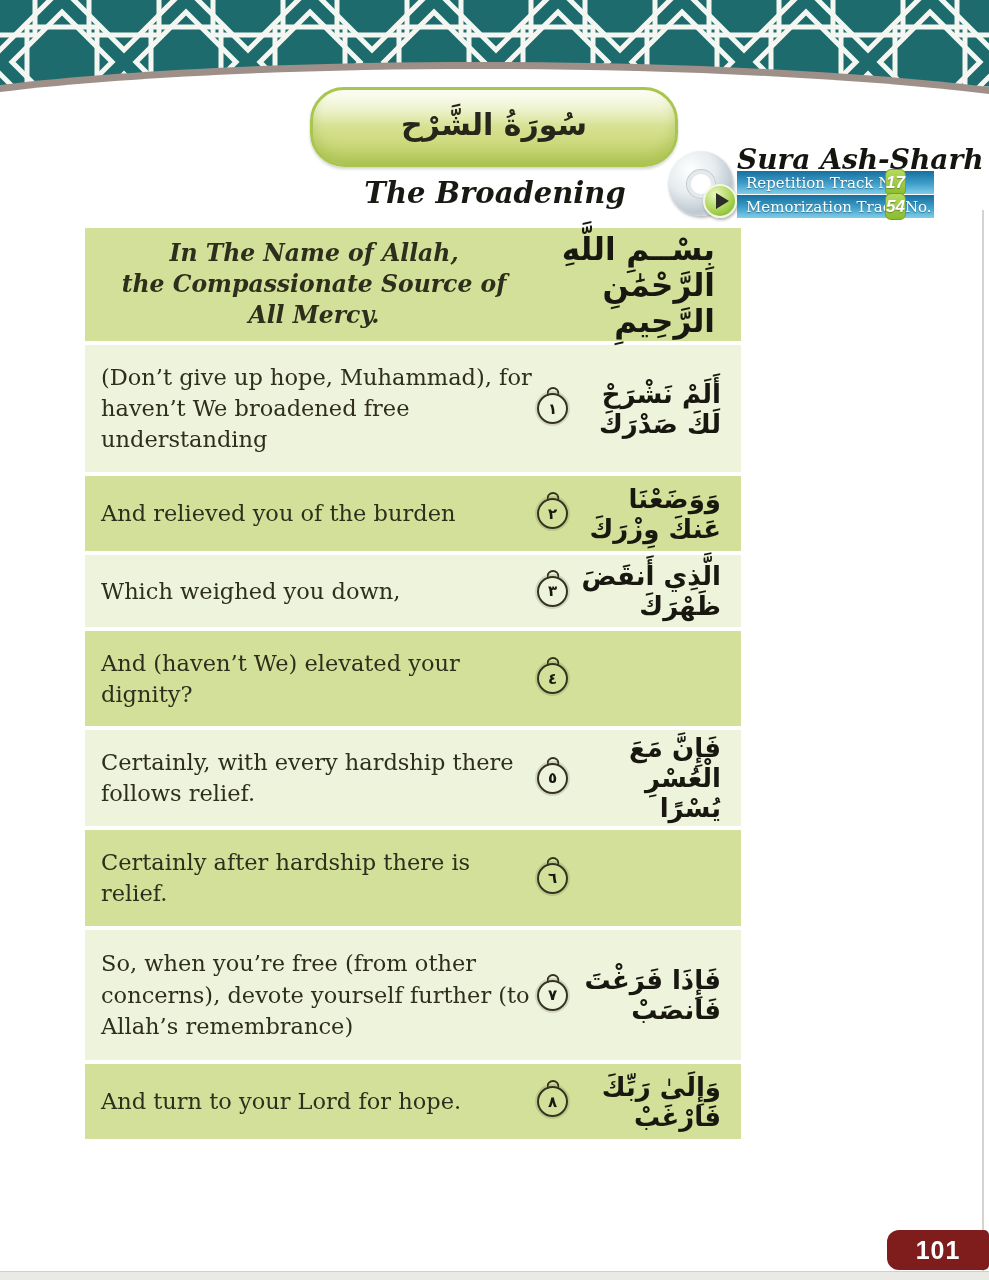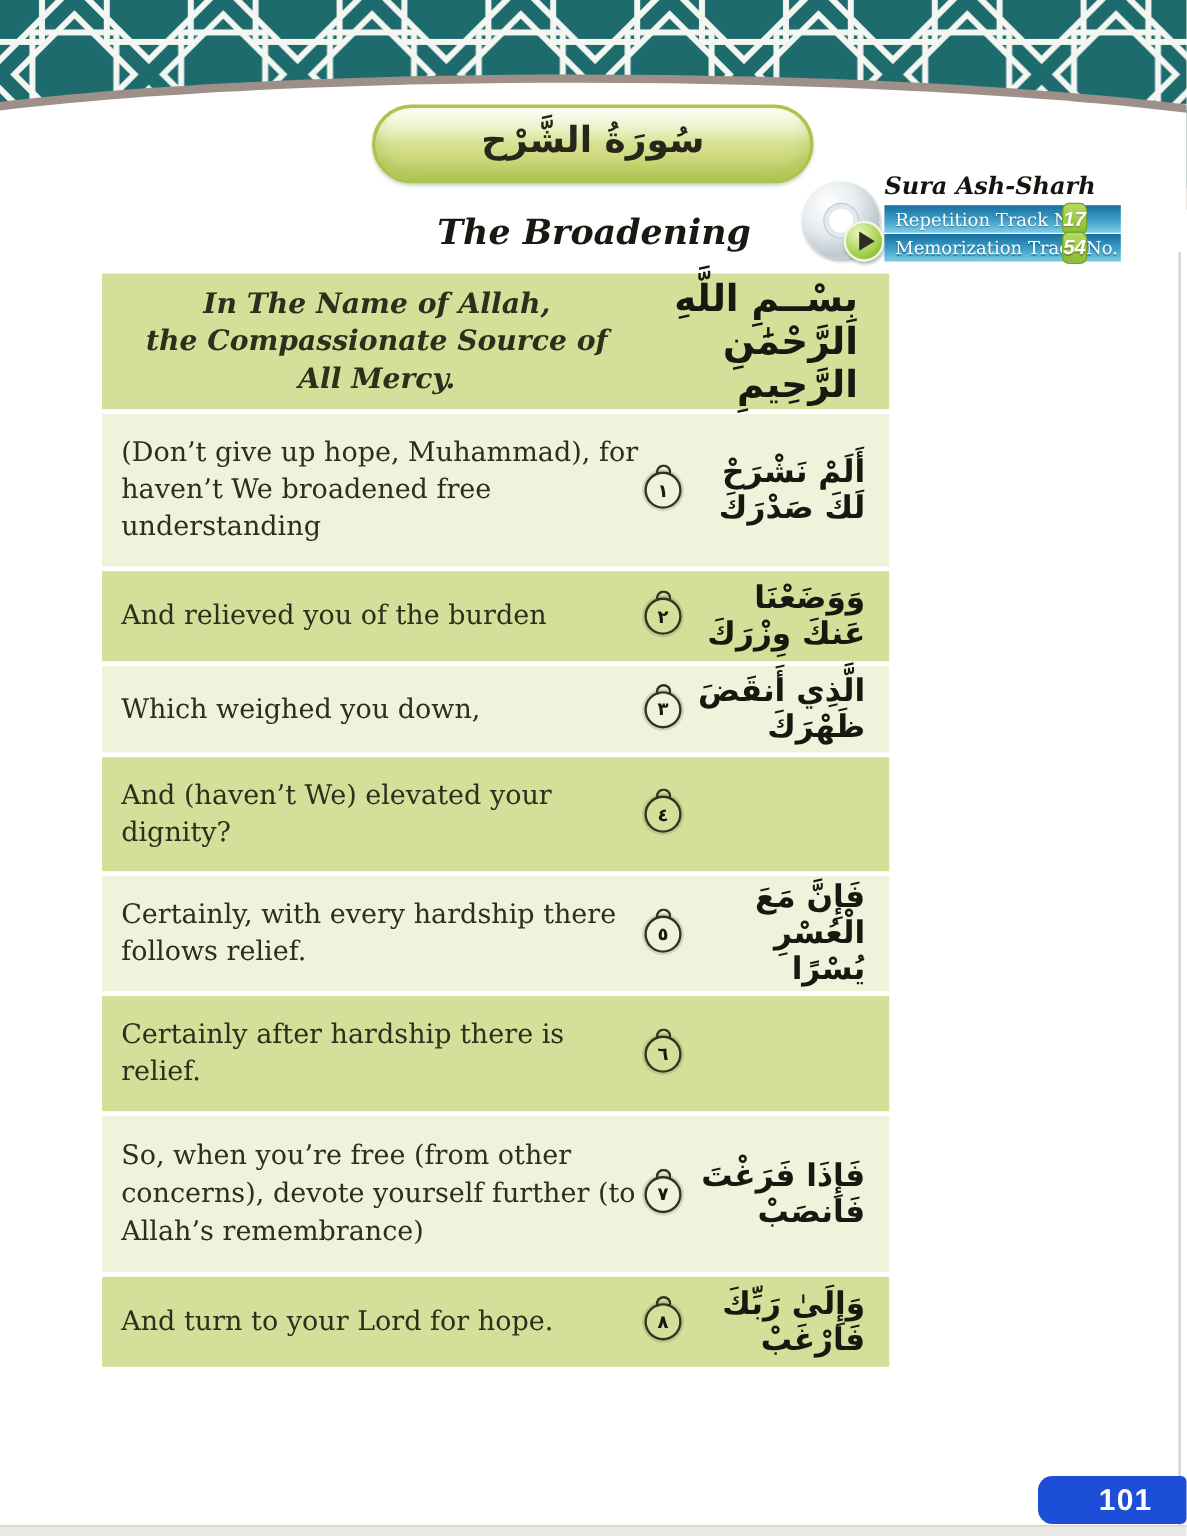--- a/index.html
+++ b/index.html
@@ -3,21 +3,21 @@
 <meta charset="utf-8">
 <style>
   html,body{margin:0;padding:0;background:#ffffff;}
   .page{position:relative;width:989px;height:1280px;background:#ffffff;overflow:hidden;
         font-family:"DejaVu Serif",serif;}
 
   
   .hdr-svg{position:absolute;top:0;left:0;display:block;}
 
   
-  .pill{position:absolute;left:310px;top:87px;width:368px;height:66px;border-radius:34px;
+  .pill{position:absolute;left:310px;top:87px;width:368px;height:80px;border-radius:34px;
         border:3px solid #a9c54d;box-sizing:border-box;
         background:linear-gradient(180deg,rgba(255,255,255,.85),rgba(255,255,255,0) 48%),
                    linear-gradient(180deg,#eef4c6,#cdd97c 72%,#bdd065);
         box-shadow:inset 0 -9px 12px rgba(148,173,58,.38),0 2px 3px rgba(0,0,0,.18);
         display:flex;align-items:center;justify-content:center;}
   .pill .ar-title{font-family:"DejaVu Sans",sans-serif;font-weight:bold;font-size:30px;color:#23231а;
         color:#26261a;line-height:1;padding-bottom:4px;}
 
   .title-en{position:absolute;left:285px;top:176px;width:420px;text-align:center;
         font-weight:bold;font-style:italic;font-size:29px;color:#191914;}
@@ -30,21 +30,21 @@
         border-radius:50%;background:#ffffff;
         box-shadow:0 0 0 4px #e4e9ec,0 0 0 5px #c2cbd2;}
   .play-btn{position:absolute;left:703px;top:184px;width:34px;height:34px;border-radius:50%;
         background:radial-gradient(circle at 35% 28%,#eaf6c2,#a2cf4b 62%,#74a530);
         border:2px solid #f2f7e2;box-sizing:border-box;box-shadow:1px 2px 3px rgba(0,0,0,.3);
         display:flex;align-items:center;justify-content:center;}
   .play-tri{width:0;height:0;border-top:8px solid transparent;border-bottom:8px solid transparent;
         border-left:13px solid #2d2d28;margin-left:4px;}
 
   .cd-label{position:absolute;left:737px;top:143px;font-weight:bold;font-style:italic;
-        font-size:20px;color:#151510;}
+        font-size:28px;color:#151510;}
   .track-bar{position:absolute;left:737px;width:197px;height:23px;
         background:linear-gradient(180deg,#176f9e,#3f9fca 55%,#7fcde8);
         display:flex;align-items:center;}
   .track-bar.t1{top:171px;}
   .track-bar.t2{top:195px;}
   .track-label{color:#ffffff;font-size:15px;padding-left:9px;text-shadow:0 1px 1px rgba(0,0,0,.35);
         white-space:nowrap;}
   .track-badge{position:absolute;left:148px;top:-2px;width:21px;height:27px;border-radius:6px;
         background:linear-gradient(180deg,#b6da5e,#8abc30);border:1px solid #6fa329;box-sizing:border-box;
         display:flex;align-items:center;justify-content:center;
@@ -67,24 +67,24 @@
         width:31px;height:31px;border:2px solid #33331f;border-radius:50%;position:relative;
         margin-right:11px;box-shadow:0 0 0 2px rgba(51,51,31,.14);box-sizing:border-box;}
   .medallion::before{content:"";position:absolute;top:-8px;left:50%;transform:translateX(-50%);
         width:9px;height:7px;border:2px solid #33331f;border-bottom:none;border-radius:8px 8px 0 0;}
   .medallion span{font-size:15px;font-weight:bold;line-height:1;padding-top:1px;}
 
   
   .edge-right{position:absolute;top:210px;bottom:6px;right:5px;width:2px;background:#d4d4cf;}
   .edge-bottom{position:absolute;left:0;right:0;bottom:0;height:8px;background:#e9e9e5;
         border-top:1px solid #d0d0ca;}
-  .page-num{position:absolute;right:0;top:1230px;width:102px;height:40px;background:#1d4ed8;
+  .page-num{position:absolute;right:0;top:1230px;width:102px;height:40px;background:#7f1d1d;
         border-radius:12px 5px 5px 12px;display:flex;align-items:center;justify-content:center;
         z-index:5;font-family:"Liberation Sans",sans-serif;font-weight:bold;font-size:25px;
-        color:#ffffff;letter-spacing:1px;padding-left:22px;}
+        color:#ffffff;letter-spacing:1px;}
 </style>
 </head>
 <body>
 
 <div class="page">
 
   <svg class="hdr-svg" width="989" height="175" viewBox="0 0 989 175">
     <defs>
       <pattern id="geo" width="124" height="124" patternUnits="userSpaceOnUse">
         <rect width="124" height="124" fill="#1e6b6d"></rect>

